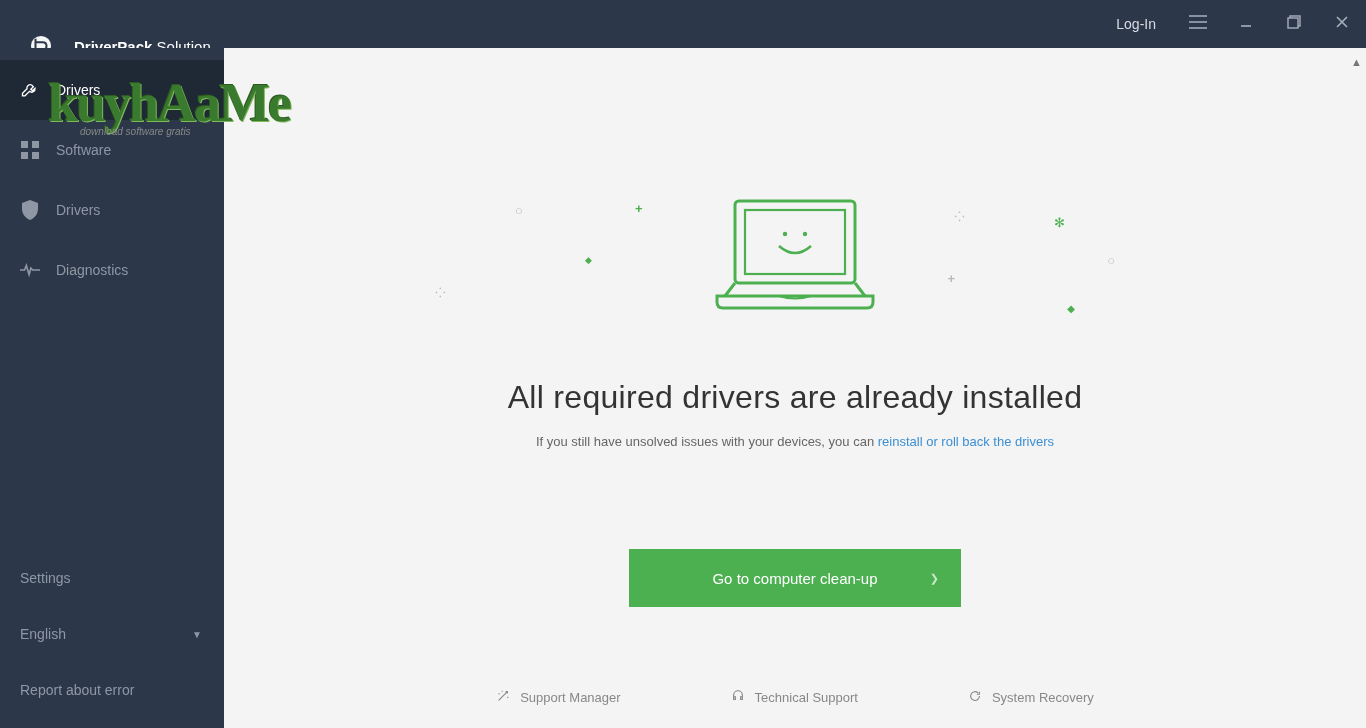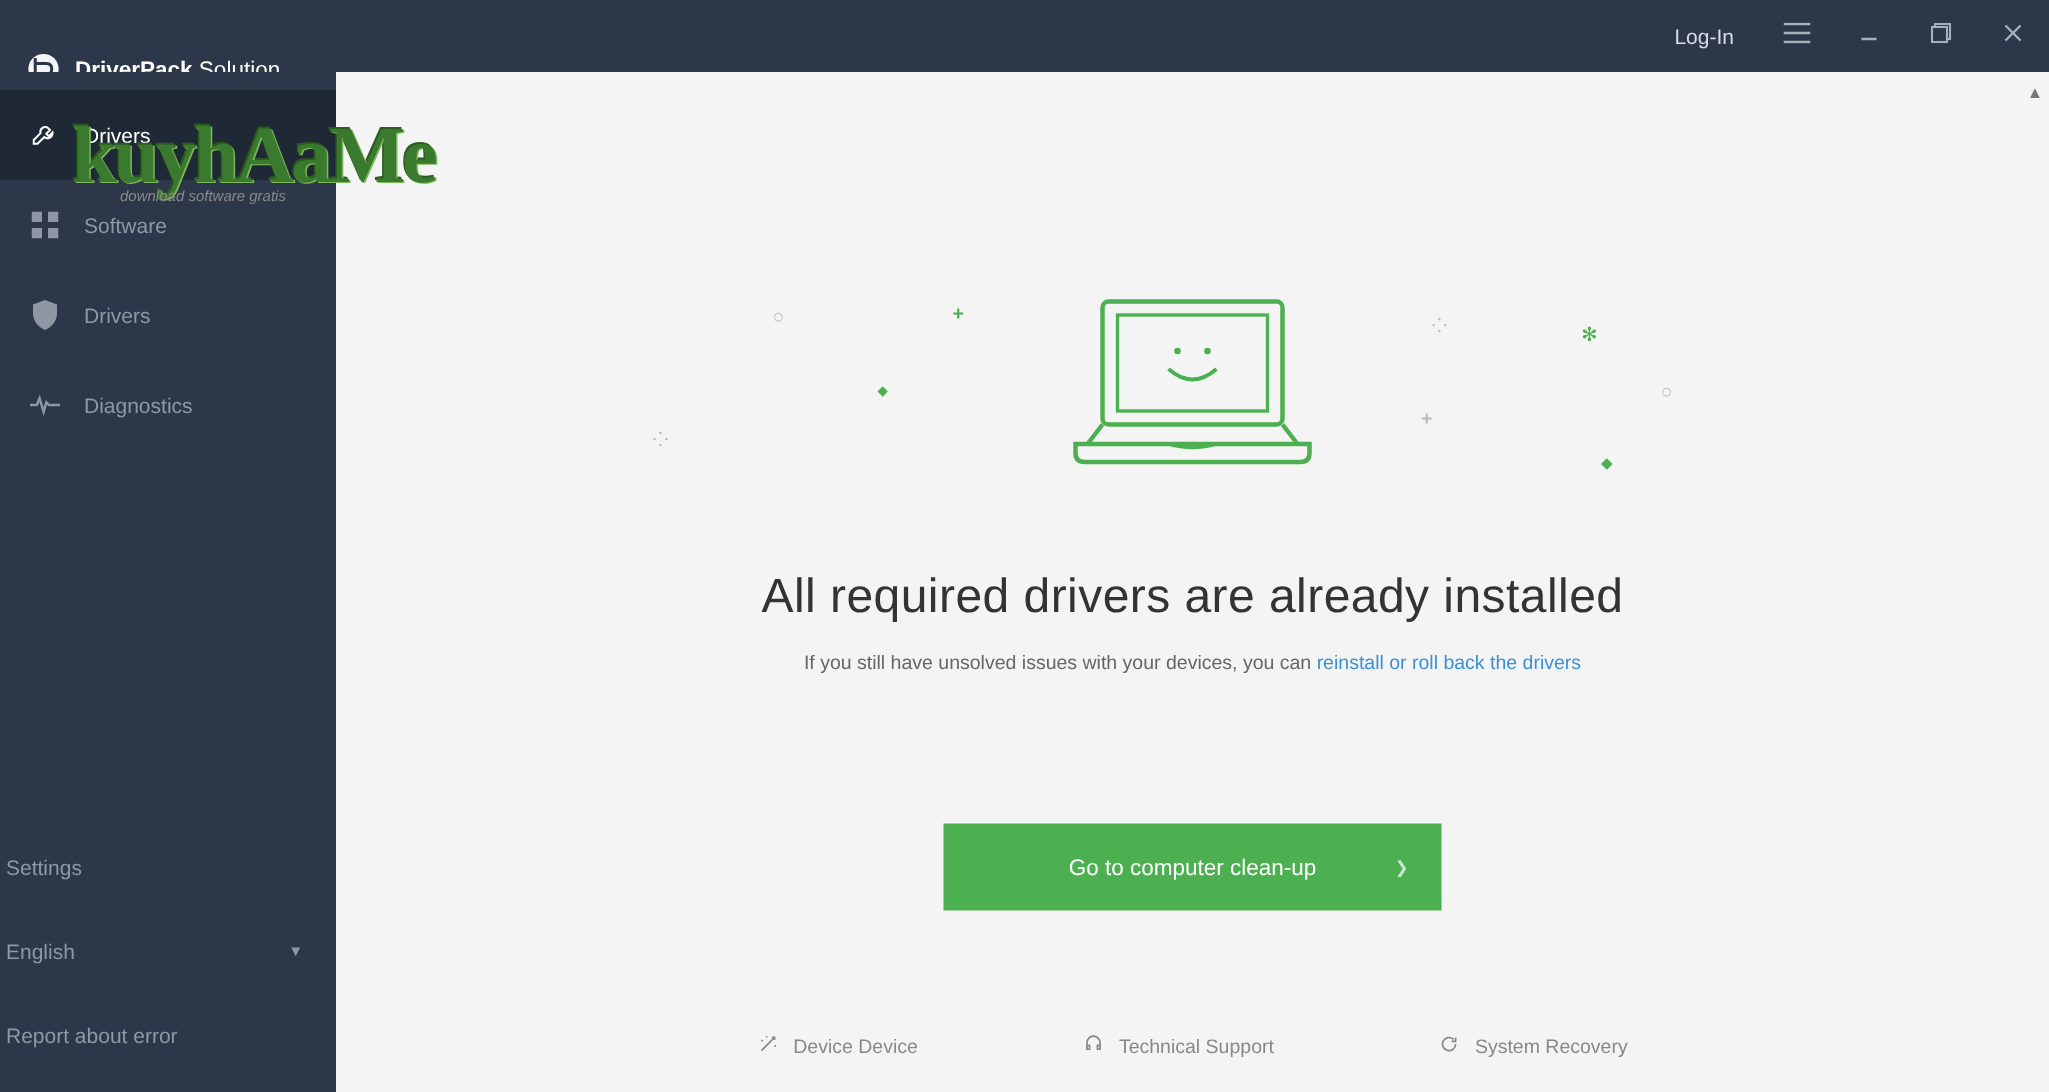--- a/index.html
+++ b/index.html
@@ -1,35 +1,35 @@
 <!DOCTYPE html>
 <html><head>
 <meta charset="utf-8">
 <style>
 * { margin: 0; padding: 0; box-sizing: border-box; font-family: -apple-system, BlinkMacSystemFont, "Segoe UI", Arial, sans-serif; }
 body { width: 1366px; height: 728px; overflow: hidden; background: #f4f4f4; }
 
 .titlebar { height: 48px; background: #2c3849; display: flex; align-items: center; color: #fff; }
-.logo-wrap { display: flex; align-items: center; padding-left: 18px; gap: 10px; margin-top: 44px; }
+.logo-wrap { display: flex; align-items: center; padding-left: 30px; gap: 22px; margin-top: 44px; }
 .logo-icon { width: 22px; height: 22px; }
 .logo-text { font-size: 15px; font-weight: 300; }
 .logo-text b { font-weight: 600; }
 .titlebar-spacer { flex: 1; }
 .titlebar-btn { width: 48px; height: 48px; display: flex; align-items: center; justify-content: center; cursor: pointer; color: #a8b0bd; }
 .login-btn { width: auto; padding: 0 18px; font-size: 14px; color: #d8dce3; }
 
 .app-body { display: flex; height: 680px; }
 .sidebar { width: 224px; background: #2c3849; display: flex; flex-direction: column; position: relative; }
 .nav-top { padding-top: 12px; }
 .nav-item { height: 60px; display: flex; align-items: center; padding-left: 20px; gap: 16px; color: #8f97a5; cursor: pointer; font-size: 14px; }
 .nav-item.active { background: #1f2936; color: #fff; }
 .nav-item.active .nav-icon { color: #fff; }
 .nav-icon { width: 20px; height: 20px; display: flex; align-items: center; justify-content: center; }
 .nav-bottom { margin-top: auto; padding-bottom: 10px; }
-.nav-small { height: 56px; display: flex; align-items: center; padding-left: 4px; color: #8f97a5; cursor: pointer; font-size: 14px; }
+.nav-small { height: 56px; display: flex; align-items: center; padding-left: 20px; color: #8f97a5; cursor: pointer; font-size: 14px; }
 .nav-small .chev { margin-left: auto; margin-right: 22px; font-size: 10px; }
 
 .watermark { position: absolute; left: 48px; top: 72px; pointer-events: none; z-index: 10; }
 .wm-text { font-family: "Brush Script MT", cursive; font-size: 54px; font-weight: bold; color: #3a7a2e; text-shadow: 1px 1px 0 #7fb85a, -1px -1px 0 #2d5a20; letter-spacing: -2px; }
 .wm-sub { font-size: 10px; color: #888; margin-top: -8px; margin-left: 32px; font-style: italic; }
 
 .main { flex: 1; background: #f4f4f4; position: relative; display: flex; flex-direction: column; align-items: center; }
 .scroll-ind { position: absolute; right: 4px; top: 8px; color: #777; font-size: 11px; }
 
 .illustration { margin-top: 135px; position: relative; width: 600px; height: 140px; display:flex; align-items:center; justify-content:center; }
@@ -174,21 +174,21 @@
     <button class="cta-btn">
       <span>Go to computer clean-up</span>
       <span class="cta-chev">❯</span>
     </button>
 
     <div class="footer-links">
       <div class="footer-link">
         <span><svg viewBox="0 0 16 16">
               <path d="M3 13L13 3m-2 0h2v2M3 5l1 1M7 2l0 1M13 9l1 1" stroke="#888" stroke-width="1.3" fill="none"></path>
             </svg></span>
-        <span>Device Device</span>
+        <span>Support Manager</span>
       </div>
       <div class="footer-link">
         <span><svg viewBox="0 0 16 16">
               <path d="M3 9V7a5 5 0 0110 0v2M3 9v3h2V9H3zm8 0v3h2V9h-2z" stroke="#888" stroke-width="1.3" fill="none"></path>
             </svg></span>
         <span>Technical Support</span>
       </div>
       <div class="footer-link">
         <span><svg viewBox="0 0 16 16">
               <path d="M13 8a5 5 0 11-1.5-3.5M13 3v3h-3" stroke="#888" stroke-width="1.3" fill="none"></path>

